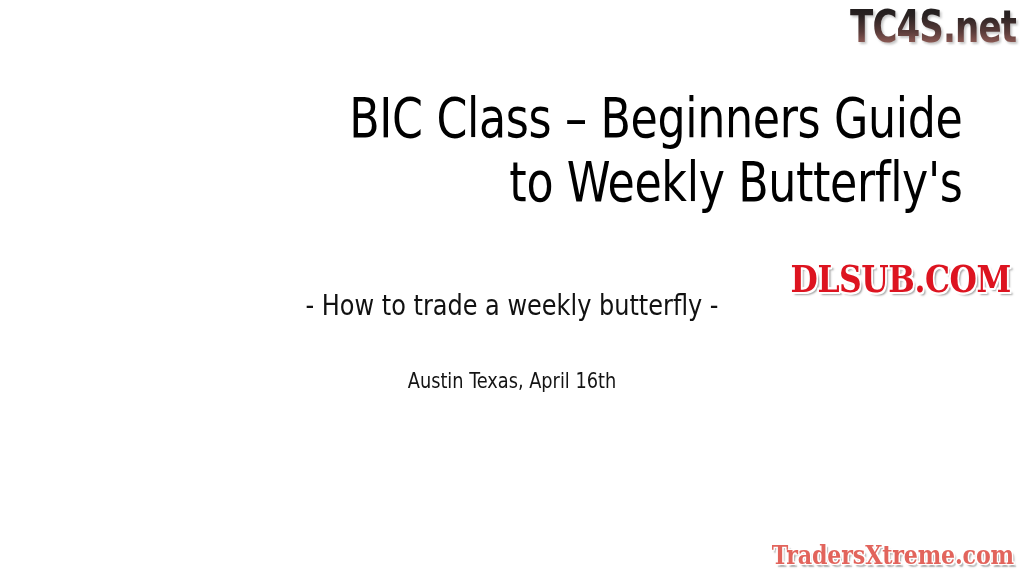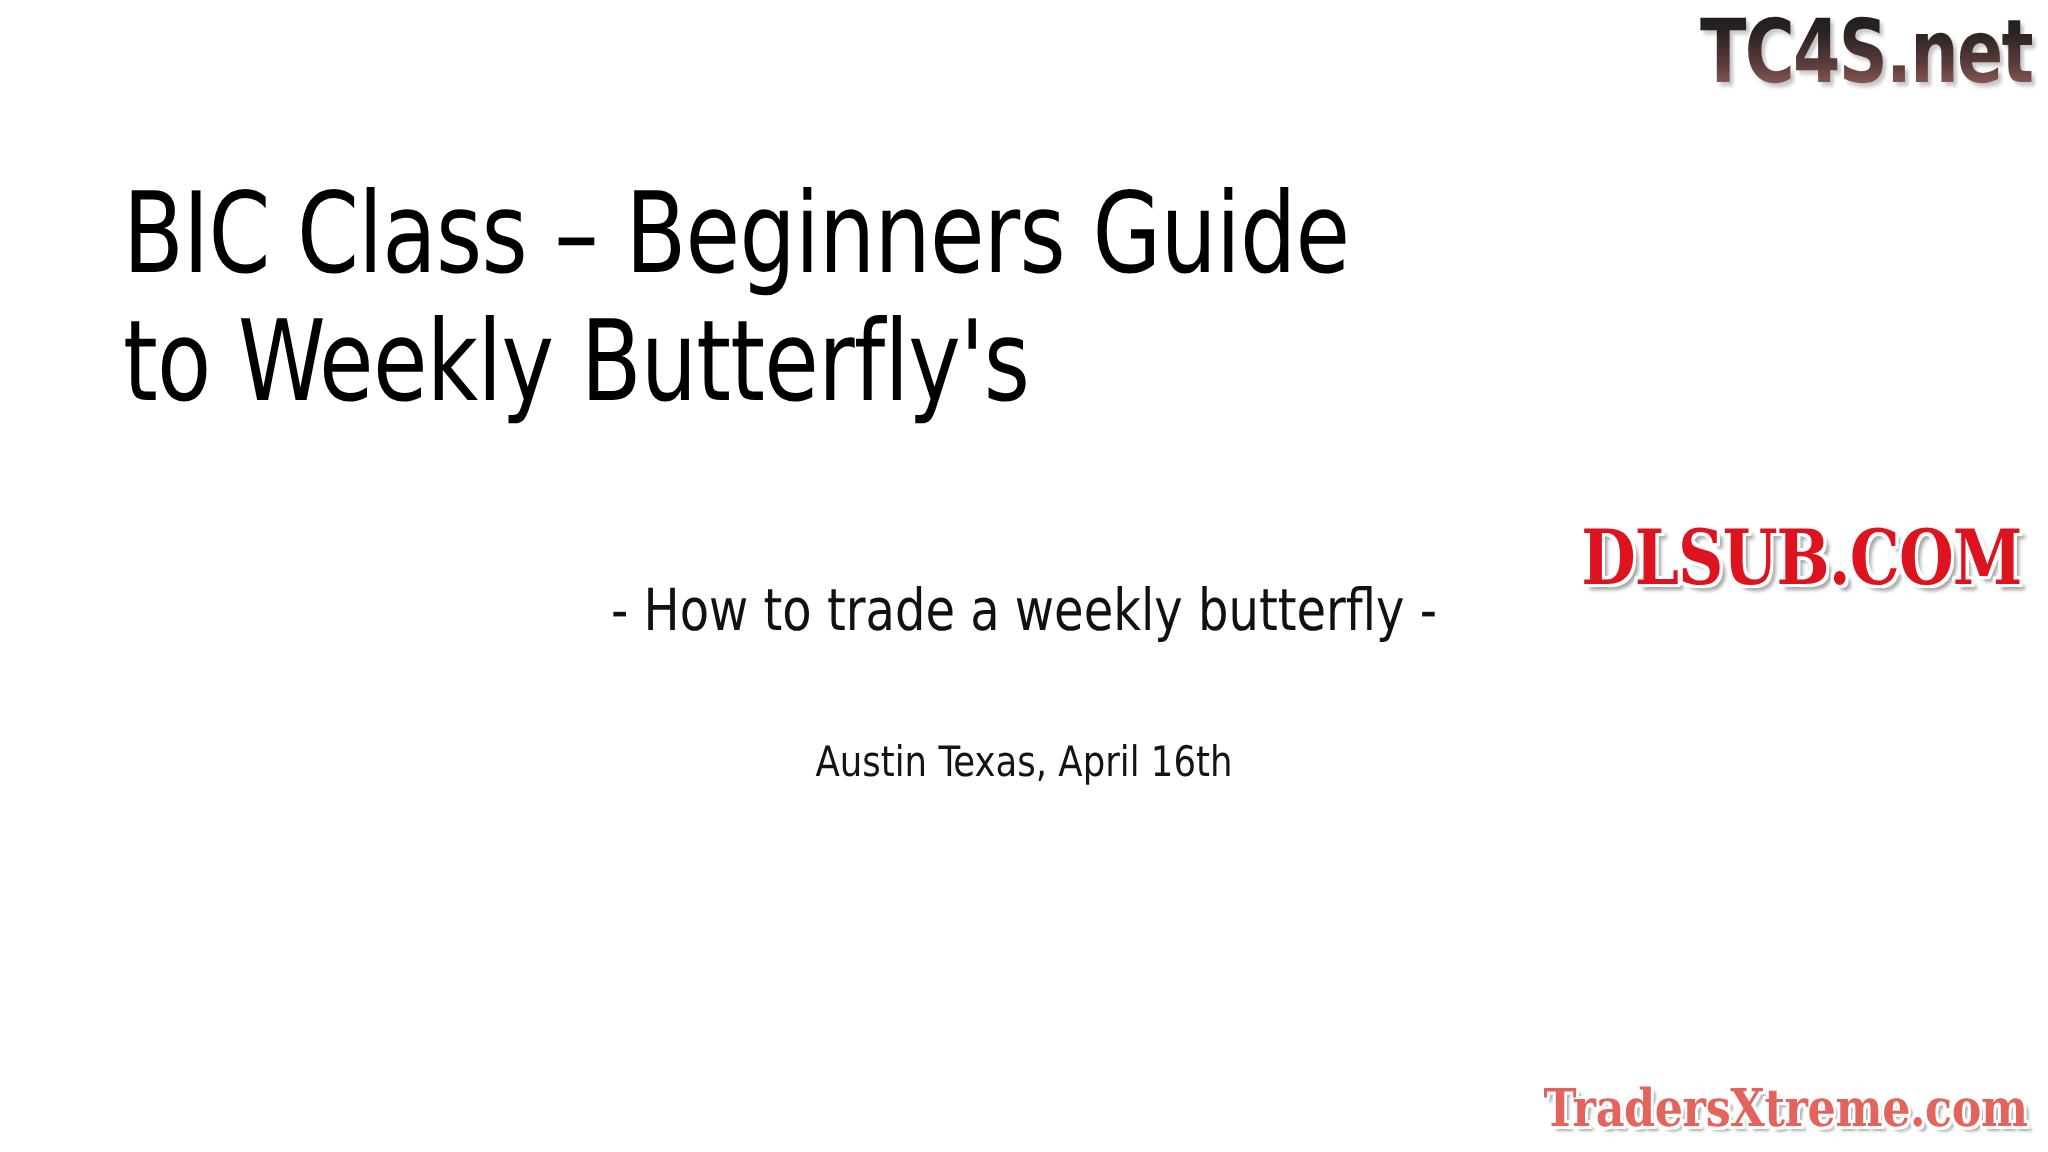--- a/index.html
+++ b/index.html
@@ -18,21 +18,21 @@
     background: #ffffff;
     overflow: hidden;
   }
 
   
   .title-block {
     position: absolute;
     left: 0;
     top: 86px;
     width: 1024px;
-    text-align: left;
+    text-align: right;
   }
   .title-line {
     font-family: "DejaVu Sans Condensed", "Liberation Sans Narrow", "Liberation Sans", sans-serif;
     font-weight: 300;
     font-size: 56px;
     line-height: 64px;
     letter-spacing: -0.4px;
     color: #000000;
     white-space: nowrap;
     transform: scaleX(0.88);

